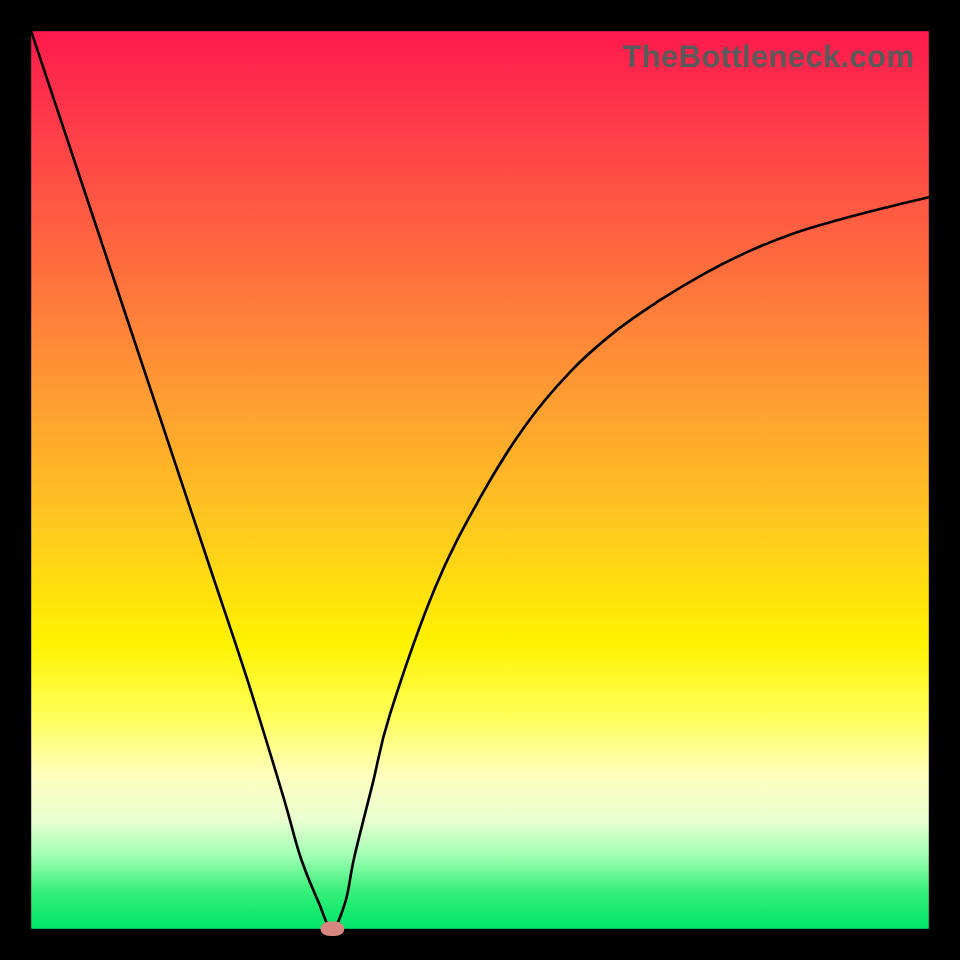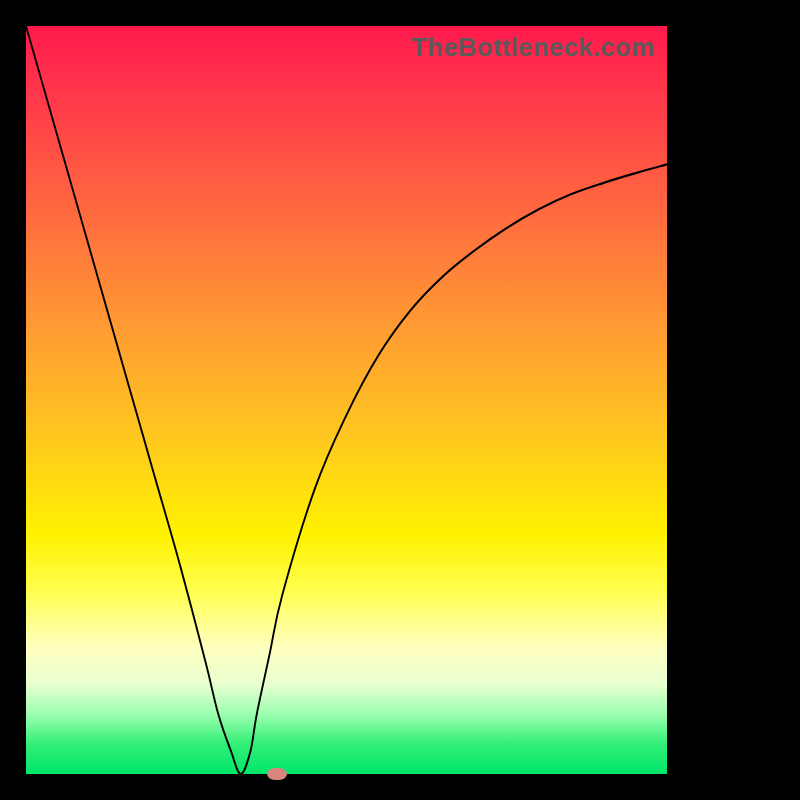--- a/index.html
+++ b/index.html
@@ -7,21 +7,21 @@
   .frame {
     position: relative;
     width: 800px;
     height: 800px;
     background: #000;
   }
   .plot-area {
     position: absolute;
     left: 26px;
     top: 26px;
-    width: 641px;
+    width: 748px;
     height: 748px;
     background: linear-gradient(to bottom,
       #ff1a4d 0%,
       #ff3a4a 10%,
       #ff6a3f 25%,
       #ff9a33 40%,
       #ffc81f 55%,
       #fff200 68%,
       #ffff55 76%,
       #ffffbf 83%,

